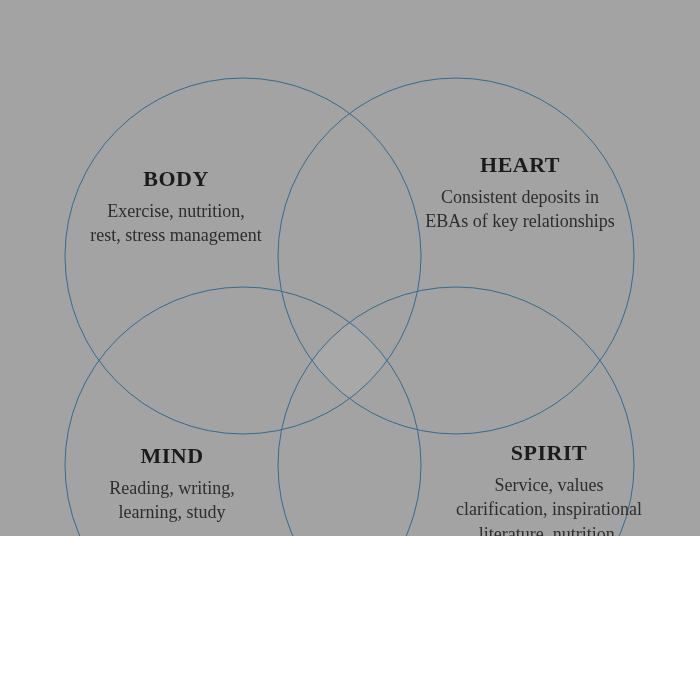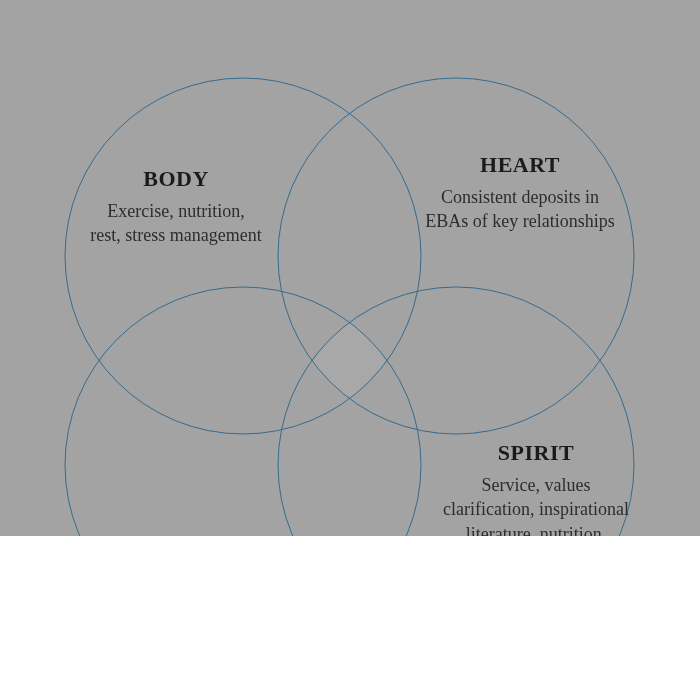--- a/index.html
+++ b/index.html
@@ -84,22 +84,27 @@
     <div class="desc">Exercise, nutrition,
 rest, stress management</div>
   </div>
 
   <div class="label-block" style="left:520px; top:152px">
     <div class="heading">HEART</div>
     <div class="desc">Consistent deposits in
 EBAs of key relationships</div>
   </div>
 
+  <div class="label-block" style="left:172px; top:443px">
+    <div class="heading">MIND</div>
+    <div class="desc">Reading, writing,
+learning, study</div>
+  </div>
 
-  <div class="label-block" style="left:536px; top:440px">
+  <div class="label-block" style="left:549px; top:440px">
     <div class="heading">SPIRIT</div>
     <div class="desc">Service, values
 clarification, inspirational
 literature, nutrition,
 nature</div>
   </div>
 
 </div>
 
 </body></html>

